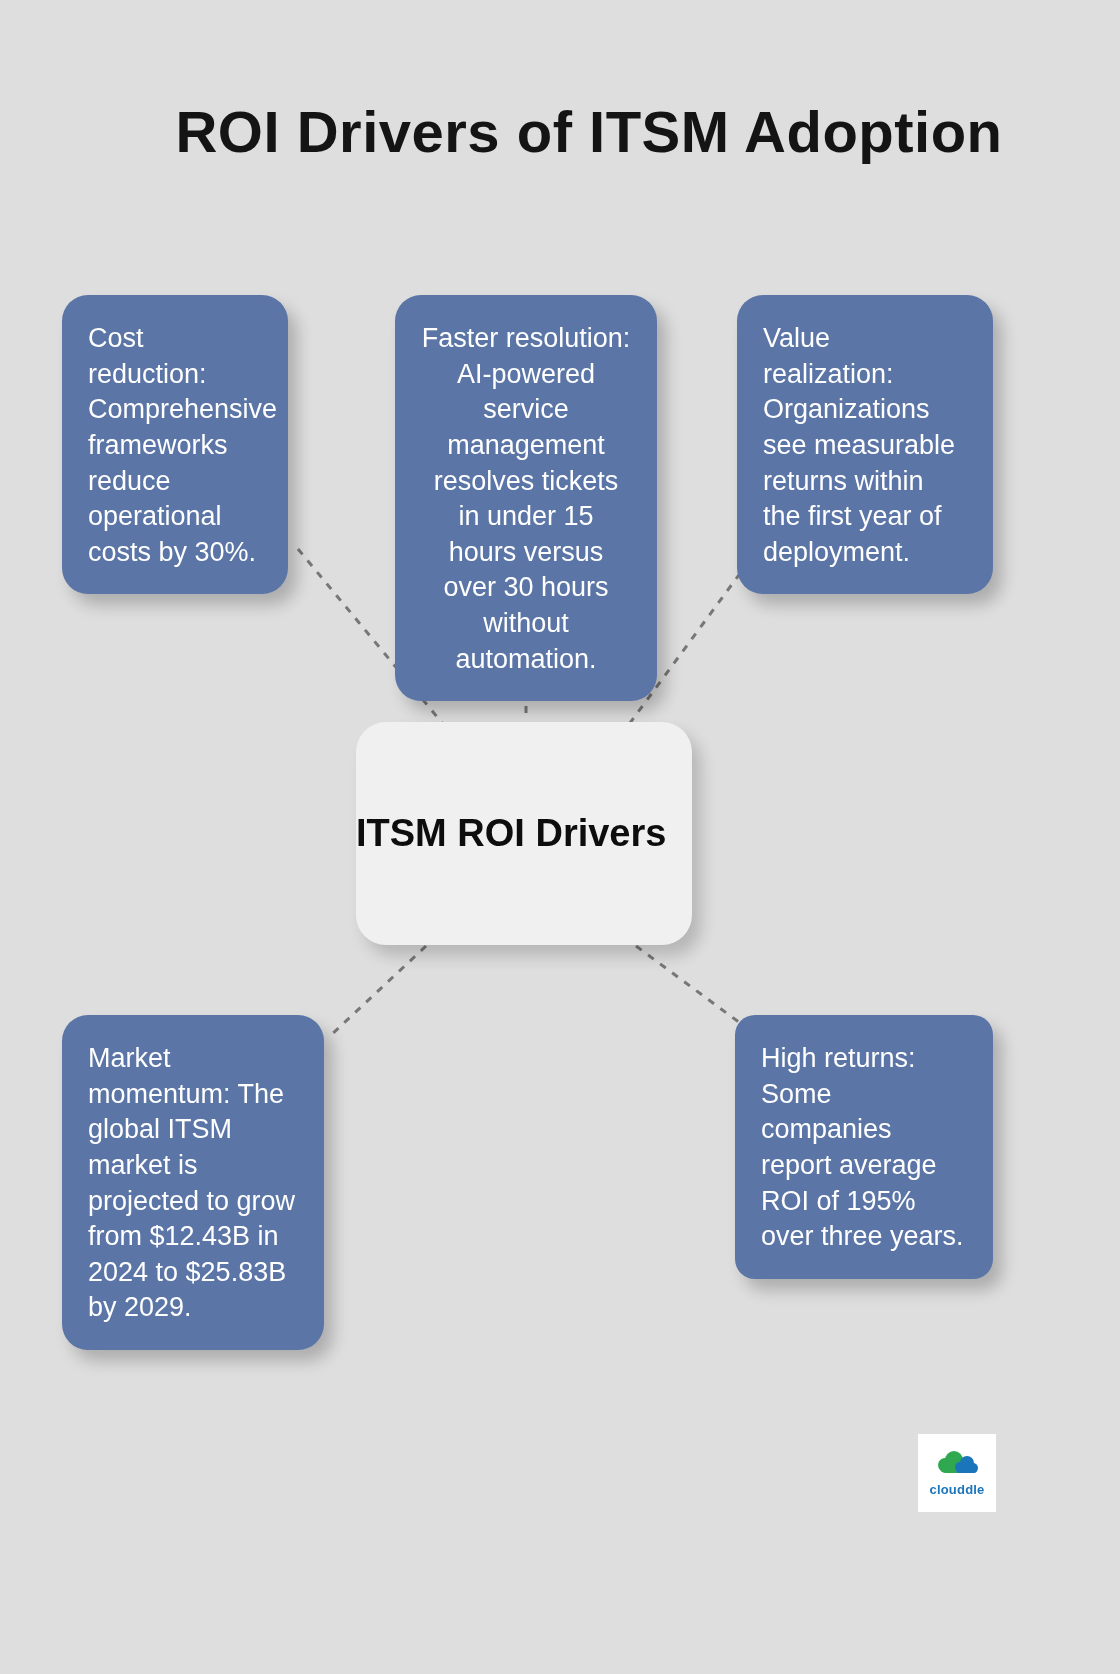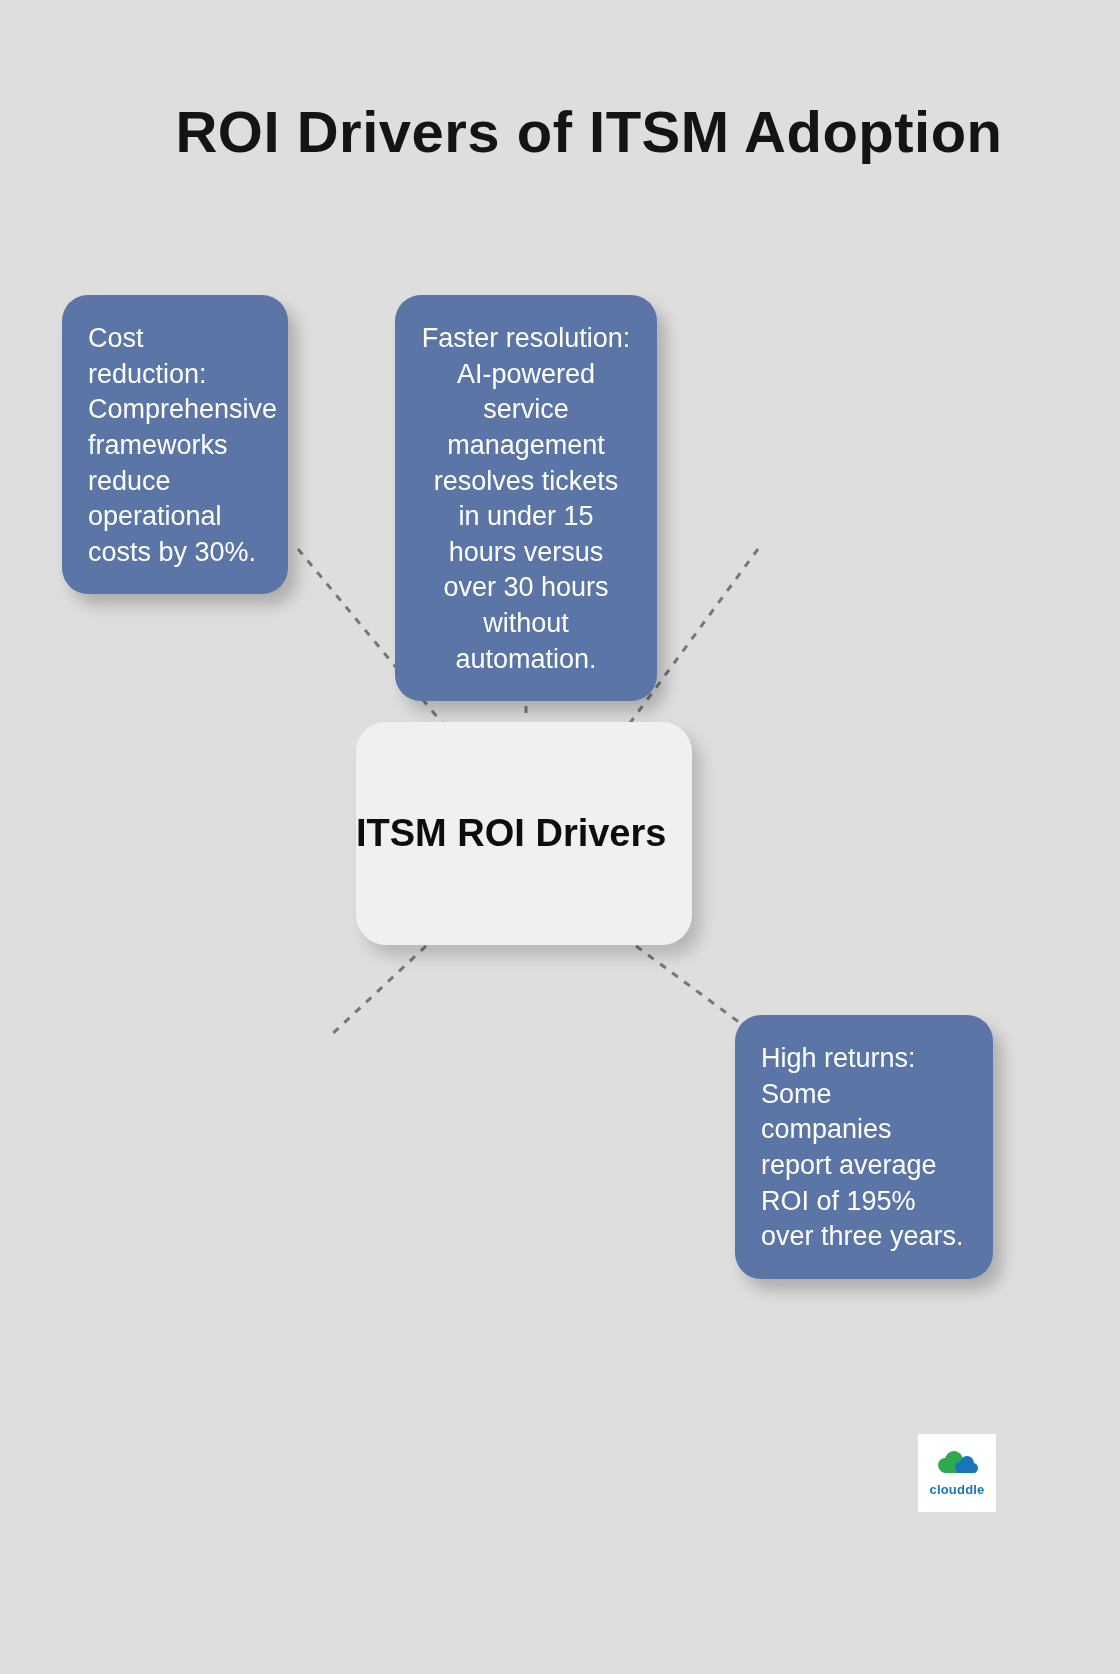--- a/index.html
+++ b/index.html
@@ -49,21 +49,21 @@
     border-radius: 26px;
     padding: 26px 26px 24px 26px;
     font-size: 27px;
     line-height: 1.32;
     box-shadow: 9px 11px 16px rgba(0,0,0,0.22);
   }
   .node-1 { left: 62px;  top: 295px;  width: 226px; min-height: 257px; }
   .node-2 { left: 395px; top: 295px;  width: 262px; min-height: 365px; text-align: center; }
   .node-3 { left: 737px; top: 295px;  width: 256px; min-height: 257px; }
   .node-4 { left: 62px;  top: 1015px; width: 262px; min-height: 327px; }
-  .node-5 { left: 735px; top: 1015px; width: 258px; min-height: 222px; }
+  .node-5 { left: 735px; top: 1015px; width: 258px; min-height: 222px; border-radius: 20px; }
 
   .center-node {
     position: absolute;
     left: 356px;
     top: 722px;
     width: 336px;
     height: 223px;
     background: var(--center-bg, #f0f0f0);
     border-radius: 30px;
     display: flex;
@@ -111,25 +111,31 @@
   </svg>
 
   <div class="node node-1">
     <span>Cost reduction: Comprehensive frameworks reduce operational costs by 30%.</span>
   </div>
 
   <div class="node node-2">
     <span>Faster resolution: AI-powered service management resolves tickets in under 15 hours versus over 30 hours without automation.</span>
   </div>
 
+  <div class="node node-3">
+    <span>Value realization: Organizations see measurable returns within the first year of deployment.</span>
+  </div>
 
   <div class="center-node">
     <span>ITSM ROI Drivers</span>
   </div>
 
+  <div class="node node-4">
+    <span>Market momentum: The global ITSM market is projected to grow from $12.43B in 2024 to $25.83B by 2029.</span>
+  </div>
 
   <div class="node node-5">
     <span>High returns: Some companies report average ROI of 195% over three years.</span>
   </div>
 
   <div class="logo">
     <svg width="44" height="26" viewBox="0 0 44 26" xmlns="http://www.w3.org/2000/svg">
       <g fill="#2fa84f">
         <circle cx="10" cy="15" r="7"></circle>
         <circle cx="19" cy="10" r="9"></circle>

